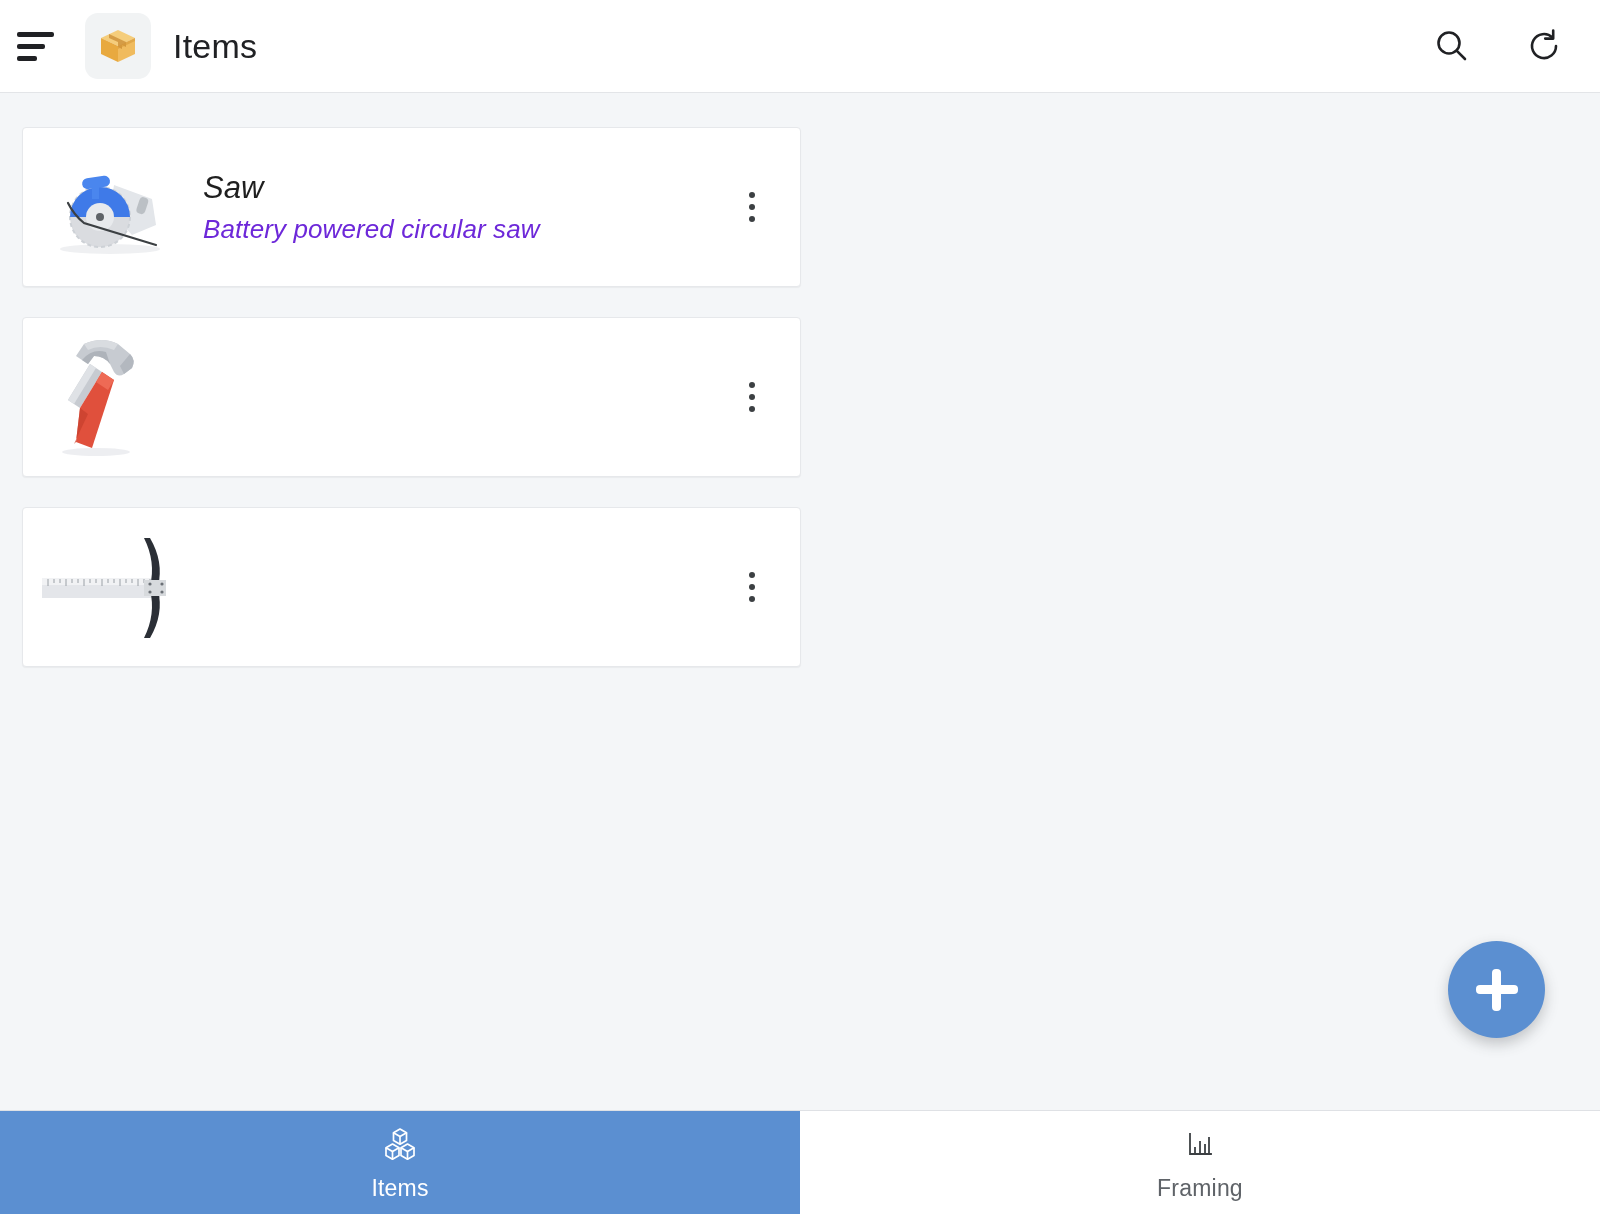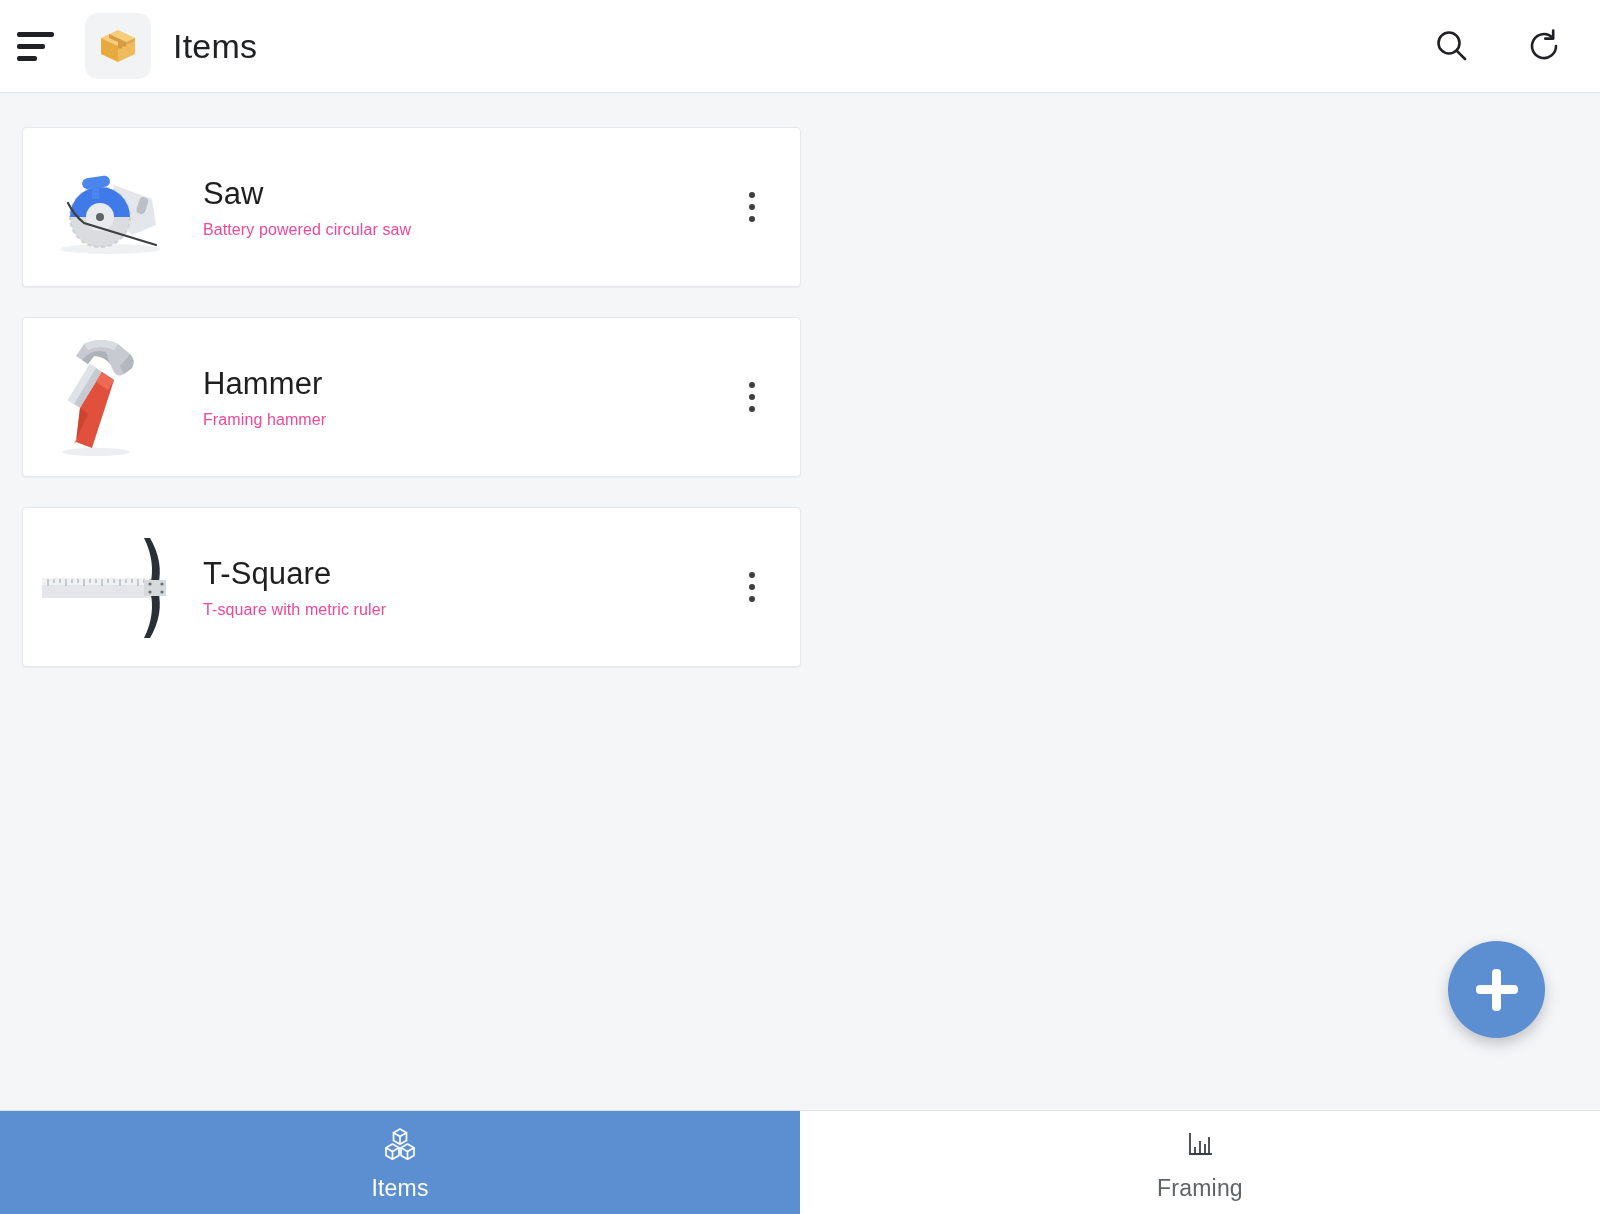--- a/index.html
+++ b/index.html
@@ -59,29 +59,30 @@
   }
   .card {
     width: 779px; height: 160px;
     background: #ffffff;
     border: 1px solid #e6e8eb;
     border-radius: 4px;
     display: flex; align-items: center;
     position: relative;
     box-shadow: 0 1px 1px rgba(60,64,67,.06);
     cursor: pointer;
+    font-style: italic;
   }
   .card-thumb {
     width: 150px; height: 120px; margin-left: 12px;
     display: flex; align-items: center; justify-content: center;
     flex: none;
   }
   .card-text { margin-left: 18px; }
   .card-title { font-size: 31px; color: #1f1f1f; line-height: 1.22; letter-spacing: .1px; }
-  .card-sub { font-size: 16px; color: #ec4899; margin-top: 8px; letter-spacing: .1px; }
+  .card-sub { font-size: 26px; color: #6d28d9; margin-top: 8px; letter-spacing: .1px; }
   .card-menu {
     position: absolute; right: 30px; top: 50%;
     transform: translateY(-50%);
     width: 36px; height: 44px;
     display: flex; flex-direction: column;
     align-items: center; justify-content: center; gap: 6px;
     cursor: pointer;
   }
   .card-menu i { display:block; width: 6px; height: 6px; border-radius: 50%; background: #3c4043; }
 
@@ -191,24 +192,20 @@
           <path d="M40 10 Q58 2 74 10 L86 20 Q92 26 88 34 L80 40 Q74 44 70 38 L66 30 Q60 22 50 22 L44 30 L32 22 Z" fill="#c7cbd1"></path>
           <path d="M66 30 Q60 22 50 22 L44 30 L38 26 Q48 14 62 18 Z" fill="#aeb3ba"></path>
           <path d="M86 20 Q92 26 88 34 L80 40 L76 32 Z" fill="#b3b8bf"></path>
           <path d="M40 10 Q58 2 74 10 L70 16 Q56 10 44 16 Z" fill="#d9dce0"></path>
           <polygon points="46,30 58,38 36,74 24,66" fill="#c7cbd1"></polygon>
           <polygon points="46,30 52,34 30,70 24,66" fill="#dfe2e6"></polygon>
           <polygon points="36,74 58,38 70,46 48,114 32,108" fill="#e0503c"></polygon>
           <polygon points="36,74 44,80 30,110 32,108" fill="#c8402e" opacity=".75"></polygon>
           <polygon points="58,38 70,46 64,56 52,48" fill="#ee6a55"></polygon>
         </svg>
-      </div>
-      <div class="card-text">
-        <div class="card-title">Hammer</div>
-        <div class="card-sub">Framing hammer</div>
       </div>
       <div class="card-menu">
         <i></i>
         <i></i>
         <i></i>
       </div>
     </div>
 
     <div class="card">
       <div class="card-thumb">
@@ -236,24 +233,20 @@
               <line x1="110" y1="47" x2="110" y2="51"></line>
           </g>
           <path d="M110 6 Q124 30 118 54 L118 58 Q124 82 110 106 L104 106 Q116 82 110 58 L110 54 Q116 30 104 6 Z" fill="#2b2f36"></path>
           <rect x="104" y="48" width="22" height="16" fill="#d7dadd"></rect>
           <circle cx="110" cy="52" r="1.6" fill="#6b7076"></circle>
           <circle cx="122" cy="52" r="1.6" fill="#6b7076"></circle>
           <circle cx="110" cy="60" r="1.6" fill="#6b7076"></circle>
           <circle cx="122" cy="60" r="1.6" fill="#6b7076"></circle>
         </svg>
       </div>
-      <div class="card-text">
-        <div class="card-title">T-Square</div>
-        <div class="card-sub">T-square with metric ruler</div>
-      </div>
       <div class="card-menu">
         <i></i>
         <i></i>
         <i></i>
       </div>
     </div>
 
   </div>
 
   <div class="fab">

